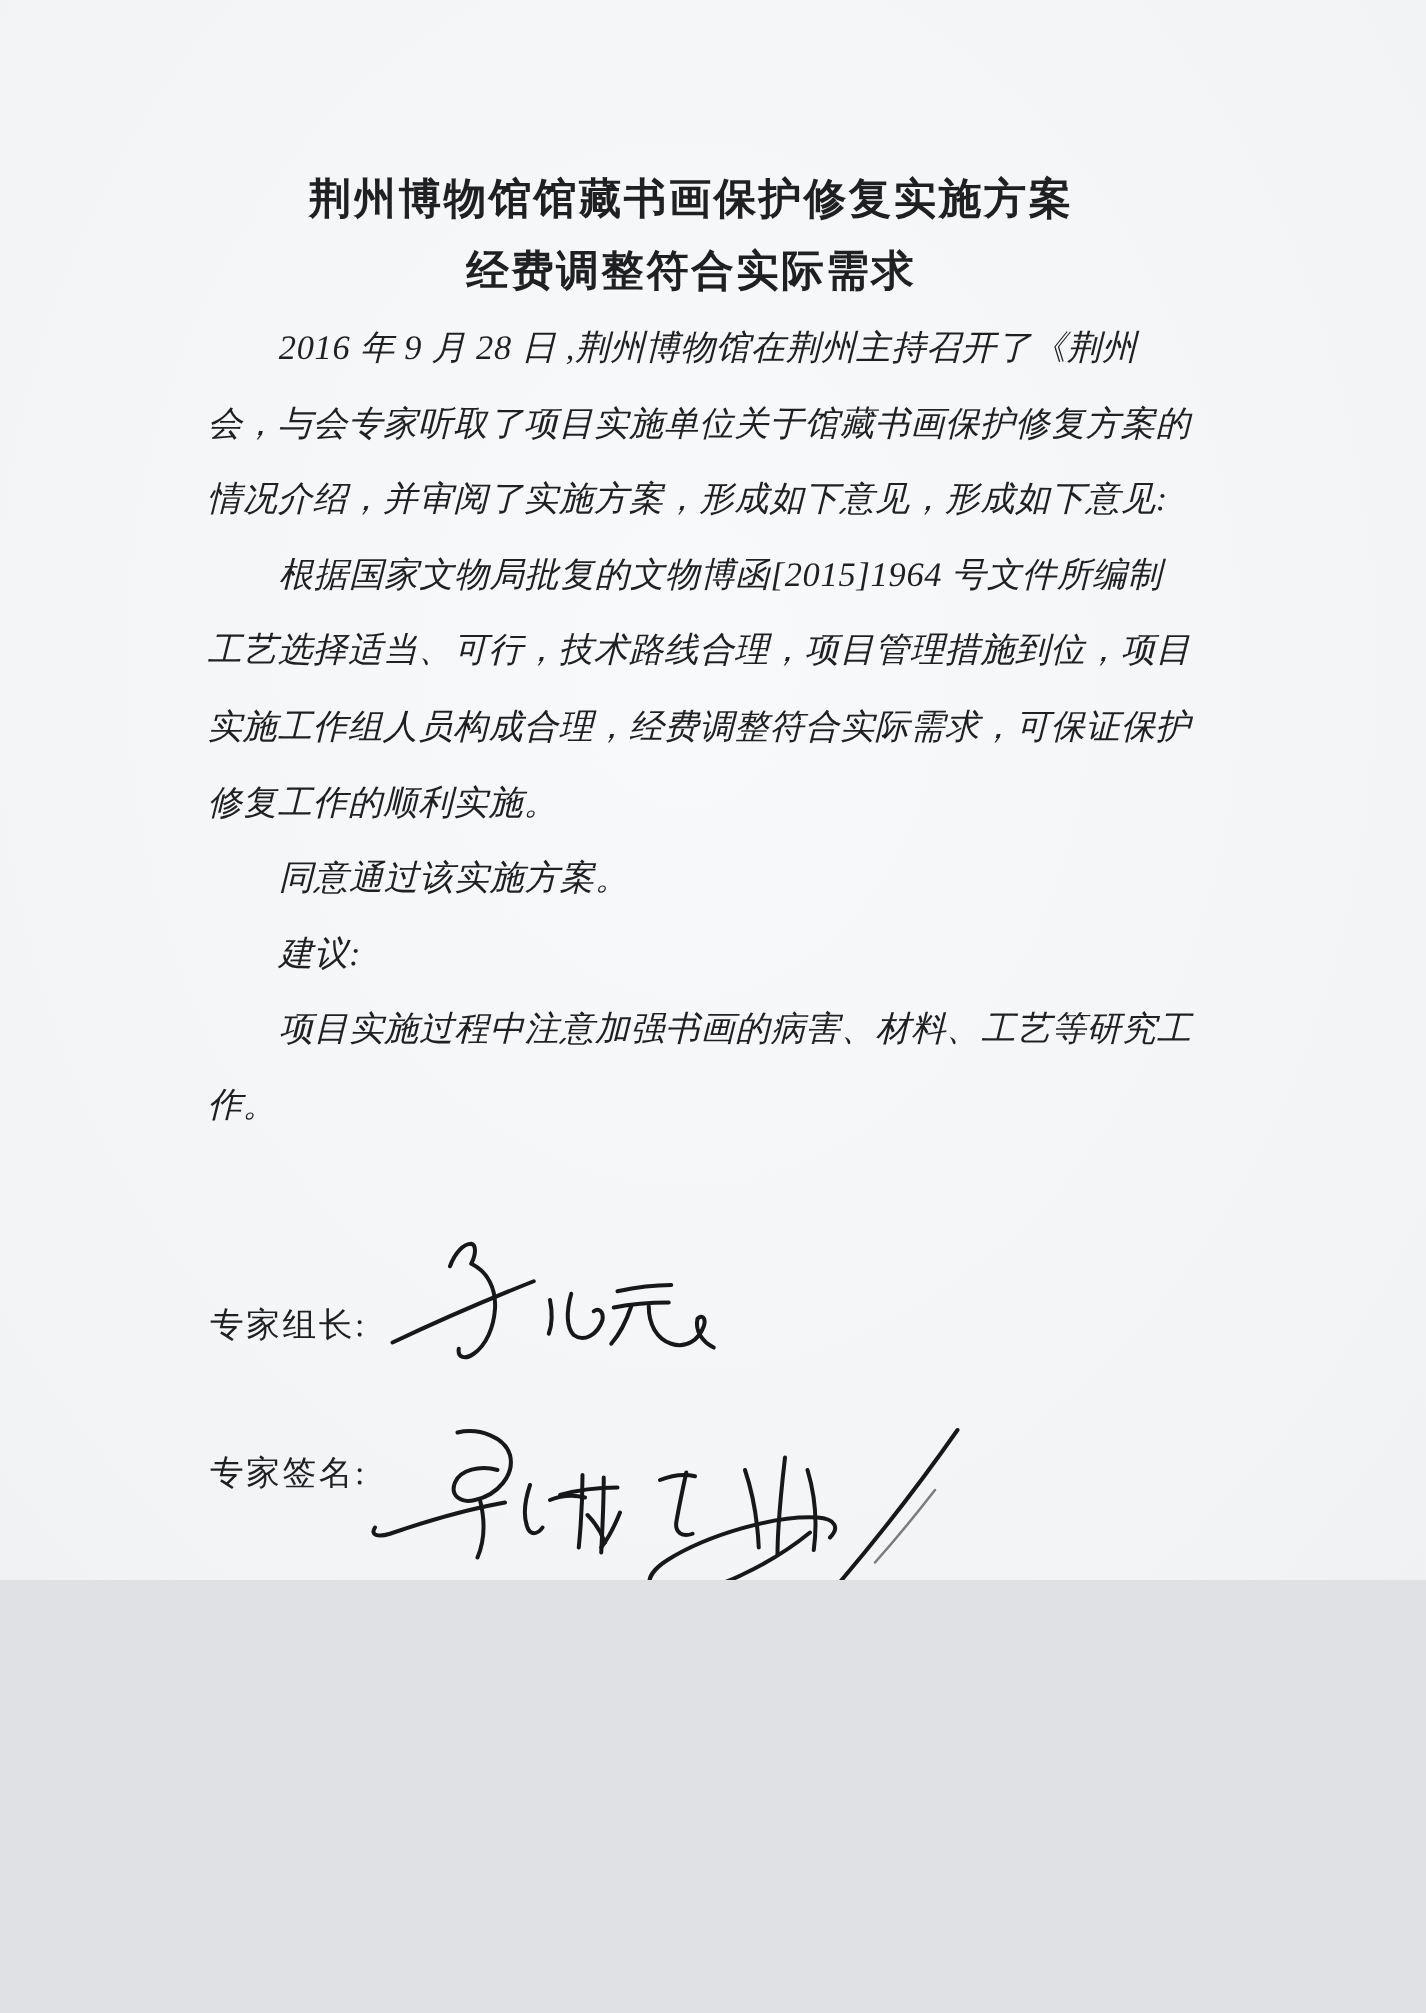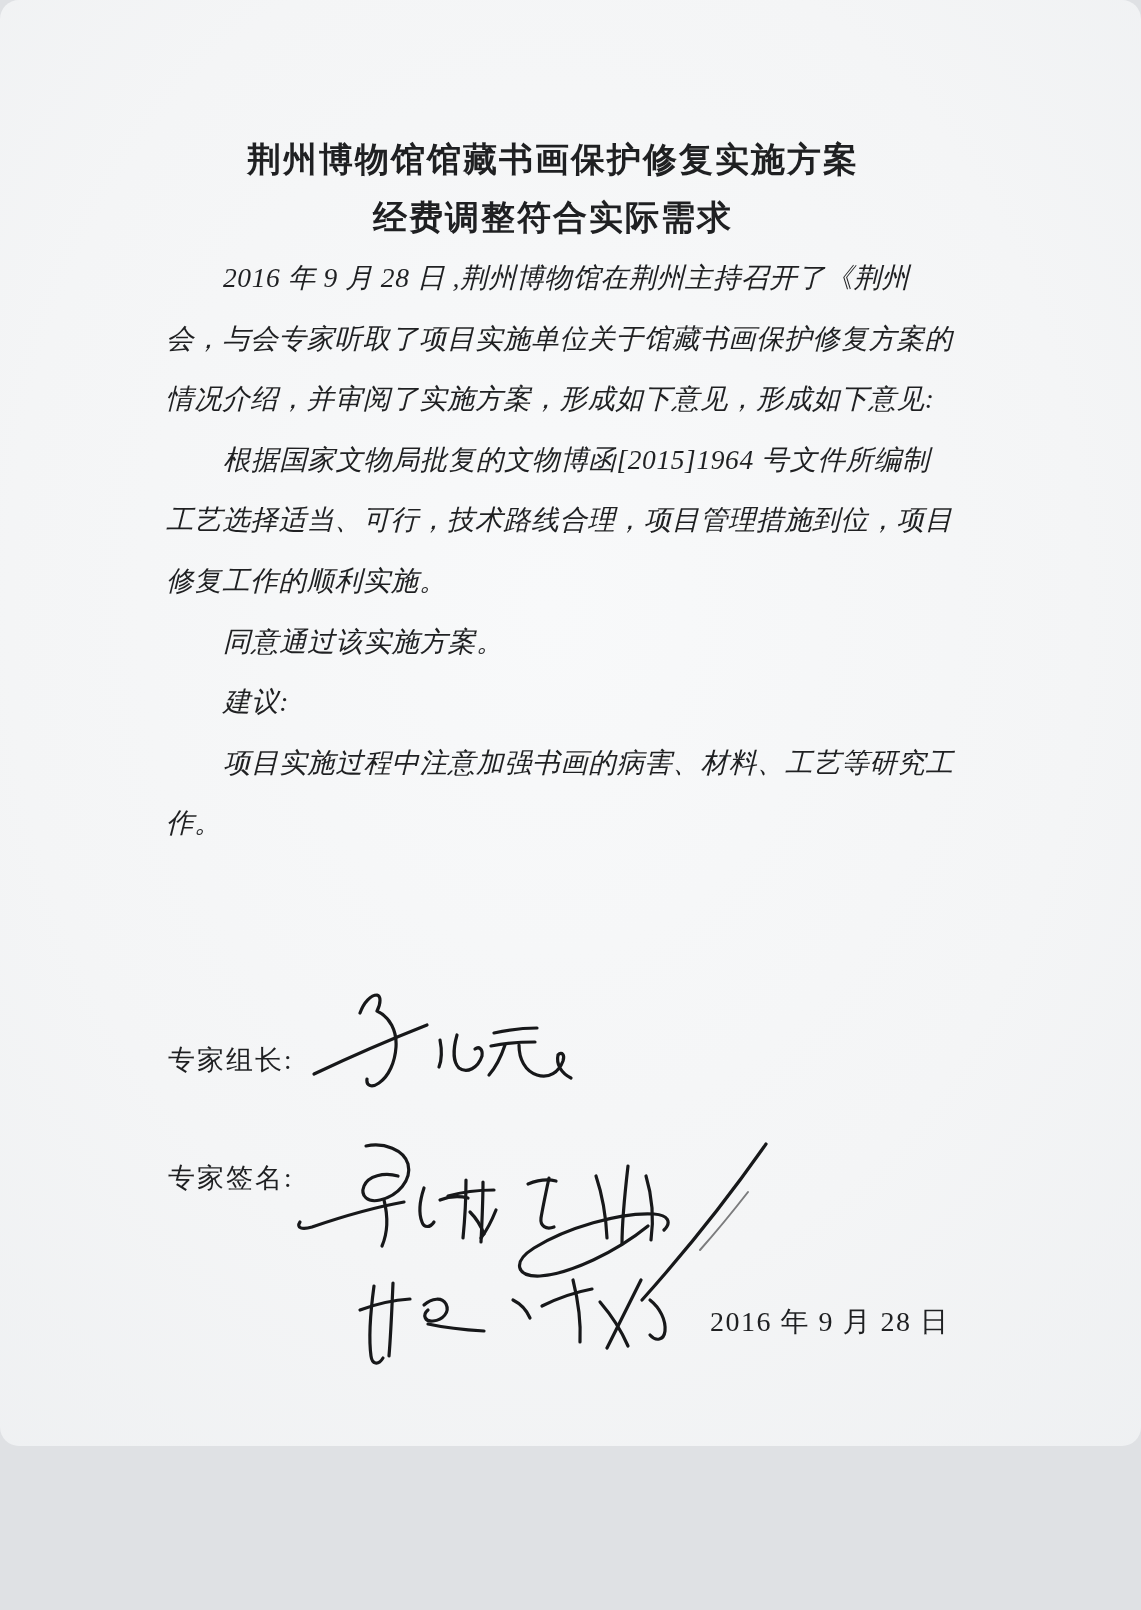--- a/index.html
+++ b/index.html
@@ -1,23 +1,22 @@
 <!DOCTYPE html>
 <html style="--paper: #f4f5f6; --ink: #1f2022;"><head>
 <meta charset="utf-8">
 <style>
   html,body{margin:0;padding:0;background:#dfe1e4;}
   .paper{
     position:relative;
-    width:1141px;height:1446px;
+    width:1141px;height:1264px;
     background:radial-gradient(ellipse 980px 1250px at 48% 42%, #f8f9fa 0%, var(--paper,#f4f5f6) 55%, #edeff1 100%);
     overflow:hidden;
     font-family:"Liberation Serif", serif;
     color:var(--ink,#1f2022);
-    border-radius:19px;
   }
   .title-block{
     position:absolute;left:163px;top:130px;width:780px;
     text-align:center;
     font-family:"Liberation Sans", sans-serif;
     font-weight:700;font-size:34px;line-height:58px;letter-spacing:2px;
   }
   .body-block{
     position:absolute;left:166px;top:248px;width:778px;
     font-size:27.5px;letter-spacing:0.6px;
@@ -49,20 +48,21 @@
     <div>荆州博物馆馆藏书画保护修复实施方案</div>
     <div>经费调整符合实际需求</div>
   </div>
 
   <div class="body-block">
     <div class="bline indent">2016 年 9 月 28 日 ,荆州博物馆在荆州主持召开了《荆州</div>
     <div class="bline">会，与会专家听取了项目实施单位关于馆藏书画保护修复方案的</div>
     <div class="bline">情况介绍，并审阅了实施方案，形成如下意见，形成如下意见:</div>
     <div class="bline indent">根据国家文物局批复的文物博函[2015]1964 号文件所编制</div>
     <div class="bline">工艺选择适当、可行，技术路线合理，项目管理措施到位，项目</div>
+    <div class="bline">实施工作组人员构成合理，经费调整符合实际需求，可保证保护</div>
     <div class="bline">修复工作的顺利实施。</div>
     <div class="bline indent">同意通过该实施方案。</div>
     <div class="bline indent">建议:</div>
     <div class="bline indent">项目实施过程中注意加强书画的病害、材料、工艺等研究工</div>
     <div class="bline">作。</div>
   </div>
 
   <div class="sig-label leader-label">专家组长:</div>
   <div class="sig-label experts-label">专家签名:</div>
 

